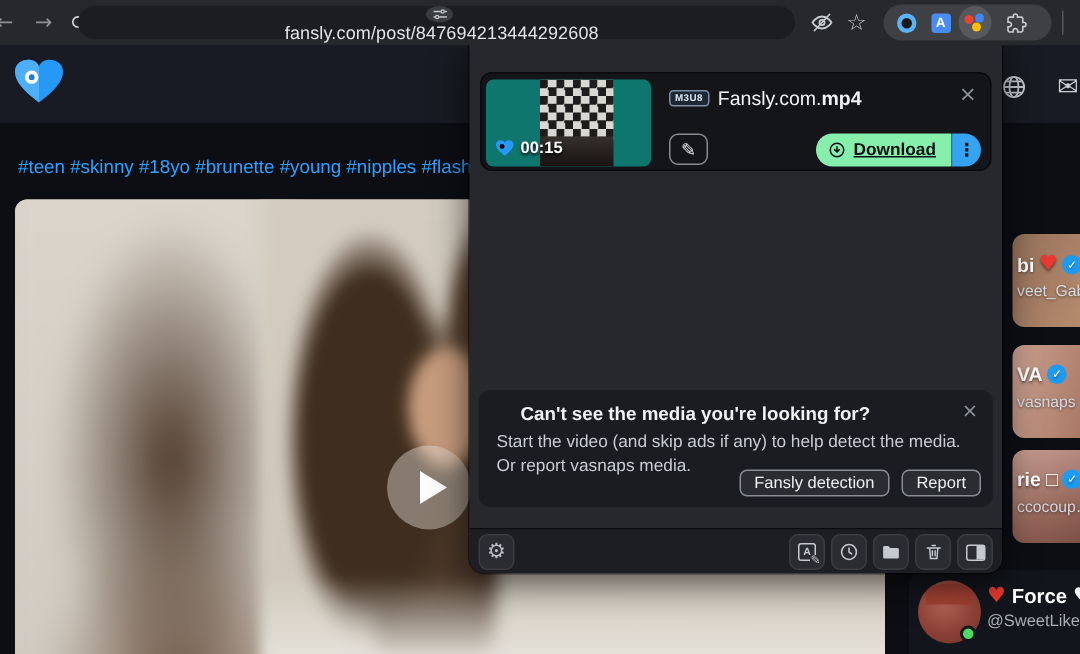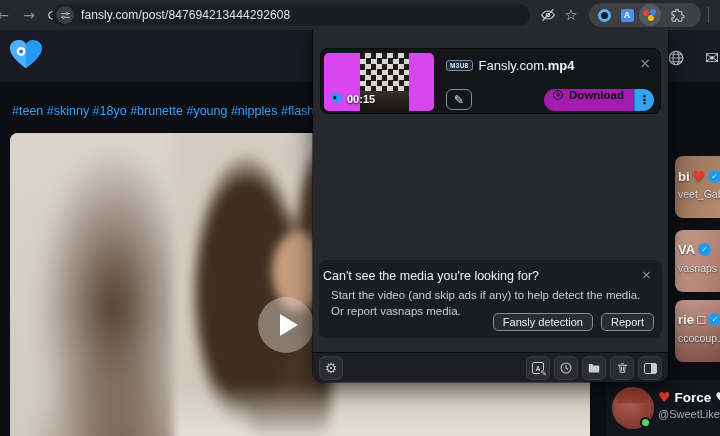--- a/index.html
+++ b/index.html
@@ -6,21 +6,21 @@
   html,body { background:#000; }
   body { font-family:"Liberation Sans", sans-serif; }
   #screen { position:relative; width:720px; height:436px; overflow:hidden; background:#0c0e14; }
 
   
   .toolbar { position:absolute; left:0; top:0; width:720px; height:30px; background:#26282b; z-index:20; }
   .navbtn { position:absolute; top:4px; width:22px; height:22px; border-radius:50%; display:flex; align-items:center; justify-content:center;
             color:#8d9095; font-size:14px; font-family:"DejaVu Sans", sans-serif; }
   .navbtn.reload { color:#cfd2d6; font-size:13px; }
   .urlbar { position:absolute; left:52px; top:4px; width:478px; height:22px; border-radius:12px; background:#1c1d20;
-            display:flex; align-items:center; }
+            display:flex; align-items:center;flex-direction:column; }
   .siteinfo { width:18px; height:18px; margin-left:4px; border-radius:50%; background:#3a3c40; display:flex; align-items:center; justify-content:center; }
   .urltext { margin-left:7px; color:#e2e4e8; font-size:12px; letter-spacing:.1px; white-space:nowrap; }
   .tb-ico { position:absolute; top:5px; width:20px; height:20px; display:flex; align-items:center; justify-content:center; }
   .star { color:#c7cacd; font-size:15px; font-family:"DejaVu Sans", sans-serif; }
   .extpill { position:absolute; left:589px; top:3px; width:112px; height:24px; background:#3e4044; border-radius:12px; z-index:1; }
   .extslot { position:absolute; top:2px; width:20px; height:20px; display:flex; align-items:center; justify-content:center; }
   .blueo { width:13px; height:13px; border:3.2px solid #58b2f3; border-radius:50%; background:#17181a; }
   .gt { position:relative; width:13px; height:13px; background:#4a8df0; border-radius:2.5px; color:#fff; font-size:9px; font-weight:bold; display:flex; align-items:center; justify-content:center; }
   .extactive { position:absolute; left:50px; top:1px; width:22px; height:22px; border-radius:50%; background:#56585c; }
   .dots3 { position:relative; width:100%; height:100%; }
@@ -78,41 +78,41 @@
   .ondot { position:absolute; left:34px; top:37px; width:11px; height:11px; border-radius:50%; background:#4cd964; border:2px solid #14161c; }
   .sg-name { position:absolute; left:52px; top:9px; color:#fff; font-size:13.5px; font-weight:bold; white-space:nowrap; display:flex; gap:4px; align-items:center; }
   .heart-white { color:#f2f3f5; font-family:"DejaVu Sans", sans-serif; }
   .sg-handle { position:absolute; left:52px; top:28px; color:#a9adb5; font-size:11px; white-space:nowrap; }
 
   
   .popup { position:absolute; left:313px; top:30px; width:355px; height:352px; background:#27282d; z-index:10;
     box-shadow:0 6px 24px rgba(0,0,0,.65), 0 0 0 1px rgba(0,0,0,.45); border-radius:0 0 10px 10px; }
 
   .mediacard { position:absolute; left:7px; top:18px; width:341px; height:66px; background:#141519; border-radius:8px; border:1px solid #0a0b0e; }
-  .thumb { position:absolute; left:3px; top:4px; width:110px; height:58px; border-radius:5px; background:#d946ef; overflow:hidden; }
+  .thumb { position:absolute; left:3px; top:4px; width:110px; height:58px; border-radius:5px; background:#0f766e; overflow:hidden; }
   .pattern { position:absolute; left:36px; top:0; width:49px; height:40px;
     background:repeating-conic-gradient(#d9d7d2 0% 25%, #1e1d1b 25% 50%); background-size:11px 11px; }
   .patlow { position:absolute; left:36px; top:38px; width:49px; height:20px; background:linear-gradient(#35302c,#171311); }
   .durrow { position:absolute; left:6px; bottom:6px; display:flex; align-items:center; gap:4px; }
   .durtext { color:#fff; font-size:11px; font-weight:bold; text-shadow:0 1px 2px #000; }
   .titlerow { position:absolute; left:125px; top:9px; display:flex; align-items:center; gap:6px; }
   .fmtbadge { border:1px solid #7d90a8; background:#1d2835; color:#dfe8f2; font-size:6.5px; font-weight:bold; padding:1px 3px; border-radius:3px; letter-spacing:.3px; }
   .fname { color:#f2f3f5; font-size:13px; }
   .fname b { font-weight:bold; }
   .cardclose { position:absolute; right:9px; top:6px; color:#8f939a; font-size:14px; font-family:"DejaVu Sans", sans-serif; cursor:default; }
   .editbtn { position:absolute; left:125px; top:40px; width:26px; height:21px; border:1.5px solid #878b92; border-radius:6px;
     display:flex; align-items:center; justify-content:center; color:#e8eaec; font-size:12px; font-family:"DejaVu Sans", sans-serif; }
   .dlgroup { position:absolute; right:6px; top:40px; display:flex; height:22px; }
-  .dlmain { display:flex; gap:5px; background:#a21caf; border-radius:11px 0 0 11px; padding:0 10px 0 8px;
-    color:#0b1014; font-size:11.5px; font-weight:bold; }
+  .dlmain { display:flex; align-items:center; gap:5px; background:#86efac; border-radius:11px 0 0 11px; padding:0 10px 0 8px;
+    color:#0b1014; font-size:11.5px; font-weight:bold;text-decoration:underline; }
   .dlmore { width:20px; background:#35a3f0; border-radius:0 11px 11px 0; border-left:1px solid #1279bd;
     display:flex; align-items:center; justify-content:center; color:#0b1014; font-size:12px; font-weight:bold; font-family:"DejaVu Sans", sans-serif; }
 
   .helpbox { position:absolute; left:6px; top:230px; width:343px; height:78px; background:#1b1c21; border-radius:8px; }
-  .helptitle { position:absolute; left:4px; top:9px; color:#f0f1f3; font-size:12.5px; font-weight:normal; }
+  .helptitle { position:absolute; left:28px; top:9px; color:#f0f1f3; font-size:12.5px; font-weight:bold; }
   .helpclose { position:absolute; right:10px; top:7px; color:#8f939a; font-size:13px; font-family:"DejaVu Sans", sans-serif; }
   .helpbody { position:absolute; left:12px; top:27px; width:318px; color:#c9ccd2; font-size:11.5px; line-height:1.4; }
   .helpbtns { position:absolute; right:8px; bottom:7px; display:flex; gap:8px; }
   .hbtn { background:#2a2c31; border:1px solid #888c93; border-radius:5px; color:#eceef0; font-size:11px; padding:2px 9px; font-family:"Liberation Sans", sans-serif; }
 
   .pfooter { position:absolute; left:0; top:322px; width:355px; height:30px; background:#1d1e23; border-top:1px solid #0b0c0f; border-radius:0 0 10px 10px; }
   .ftbtn { position:absolute; top:3px; width:24px; height:24px; background:#2a2c31; border:1px solid #3a3c41; border-radius:6px;
     display:flex; align-items:center; justify-content:center; color:#c6c9cf; }
   .gearglyph { font-family:"DejaVu Sans", sans-serif; font-size:14px; color:#b9bcc2; }
   .ftgroup { position:absolute; right:6px; top:3px; display:flex; gap:4px; }

